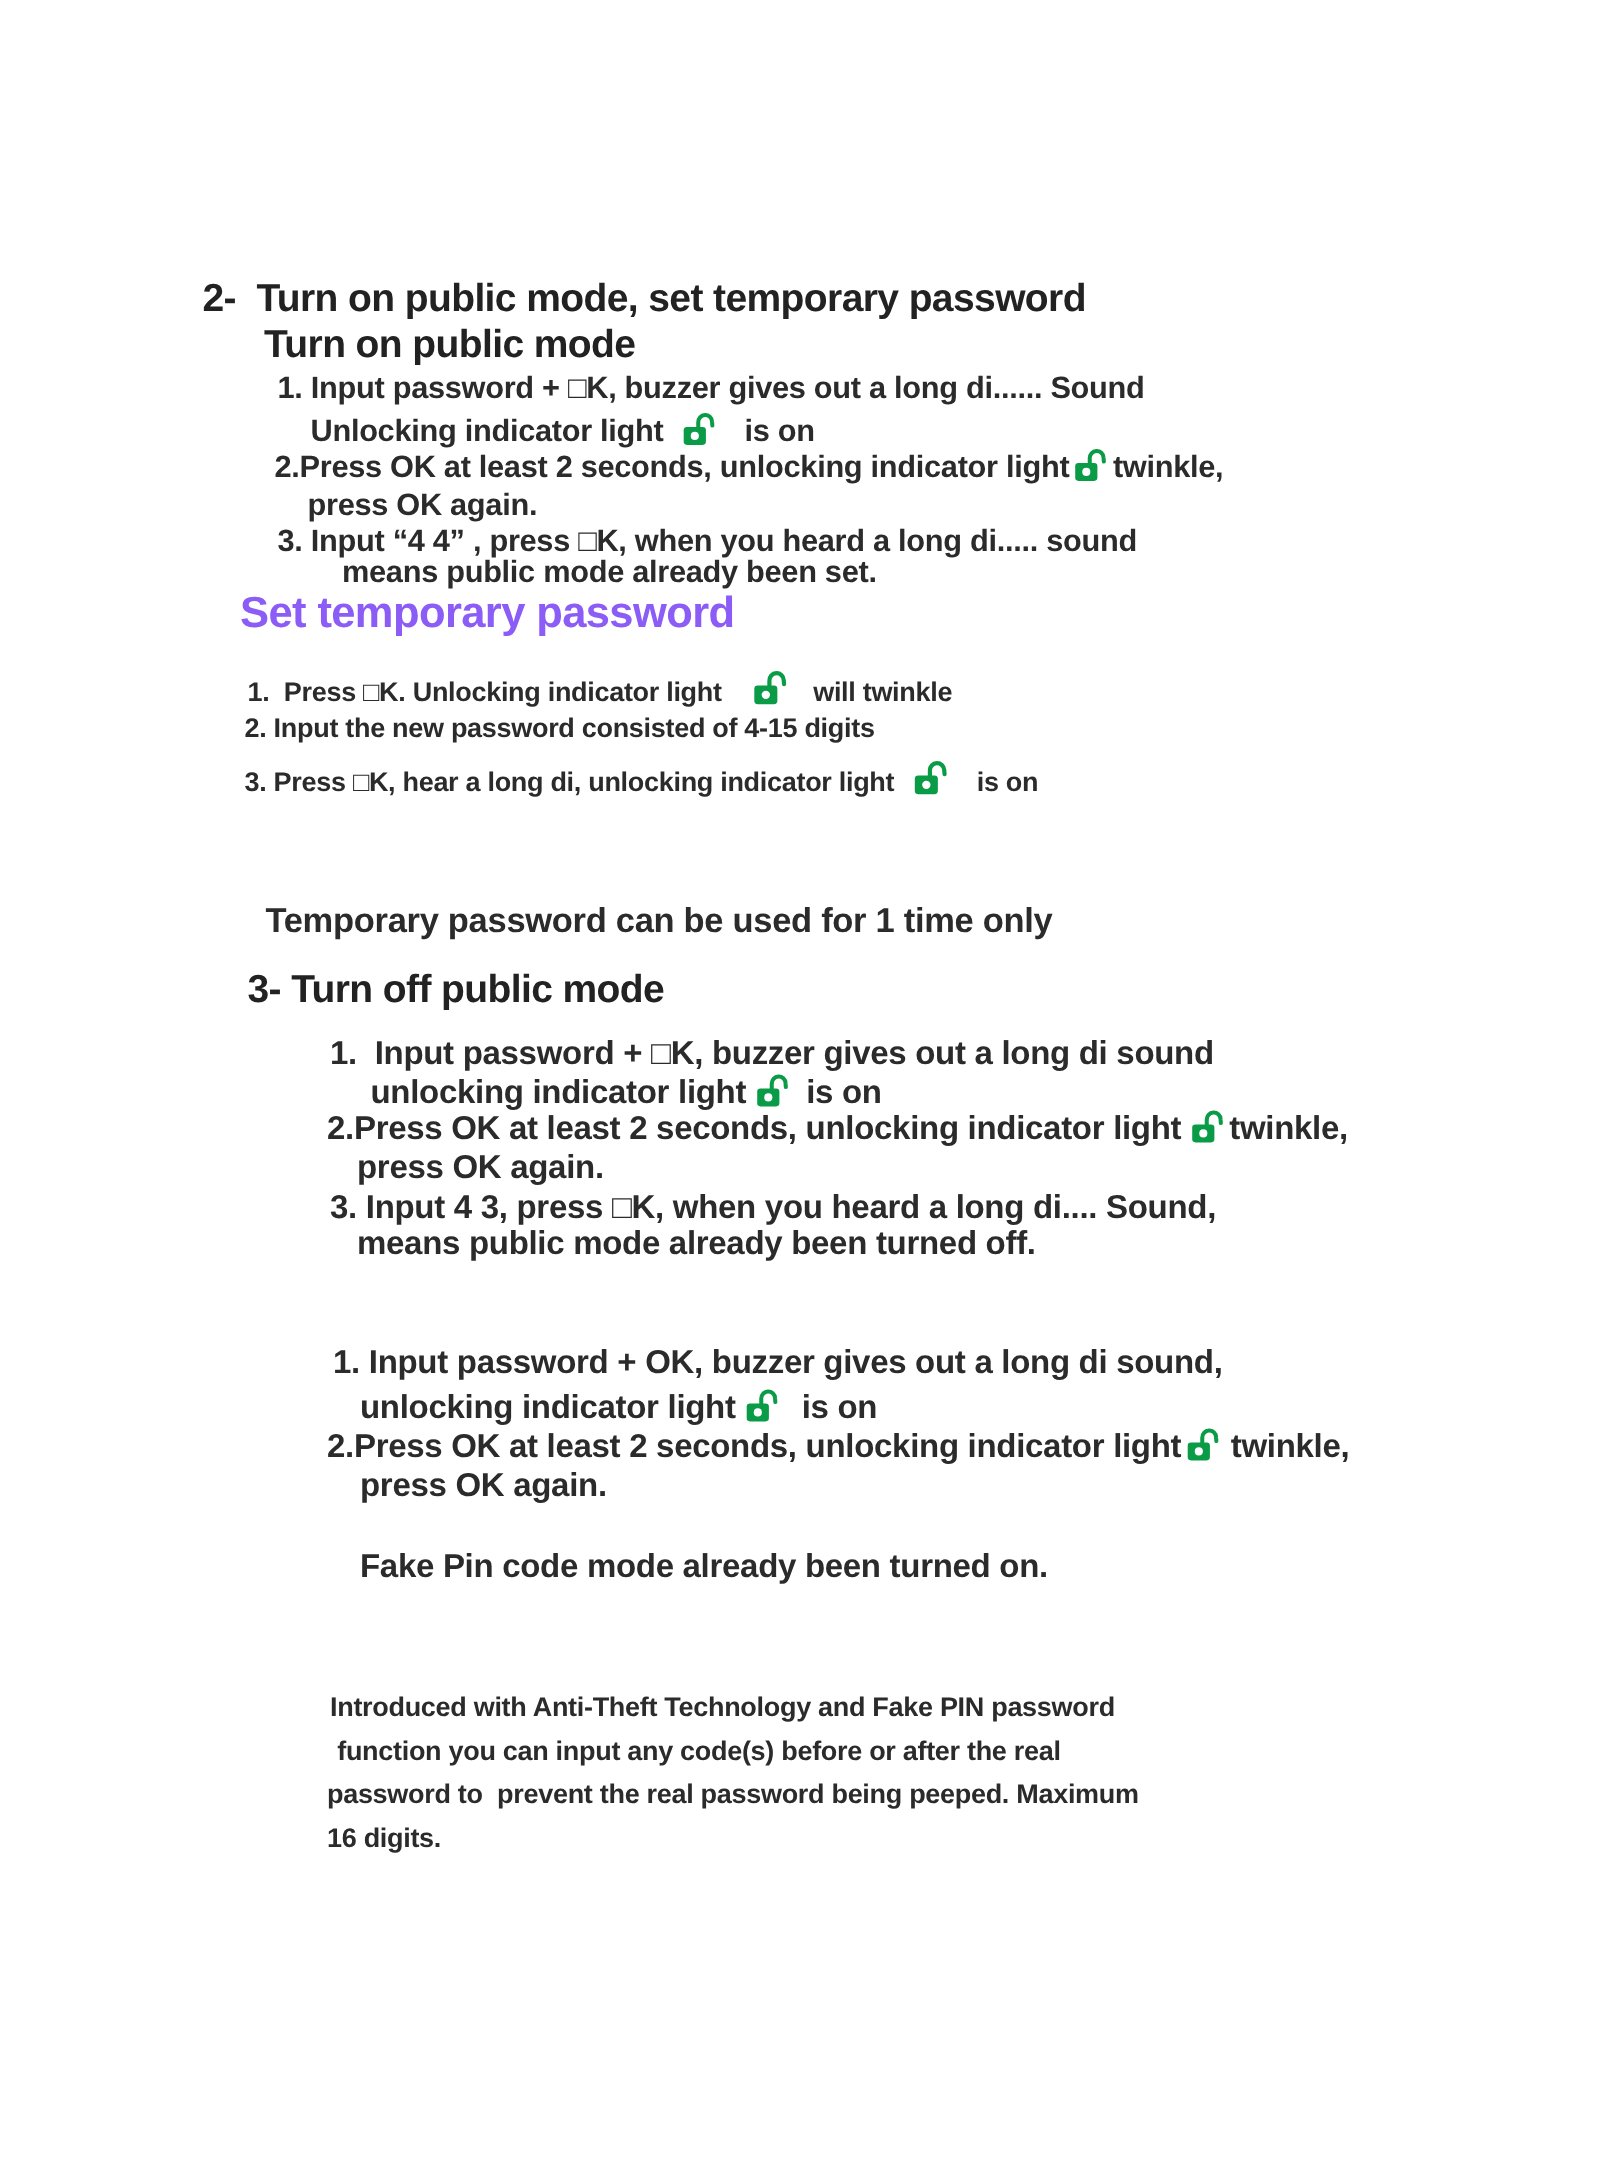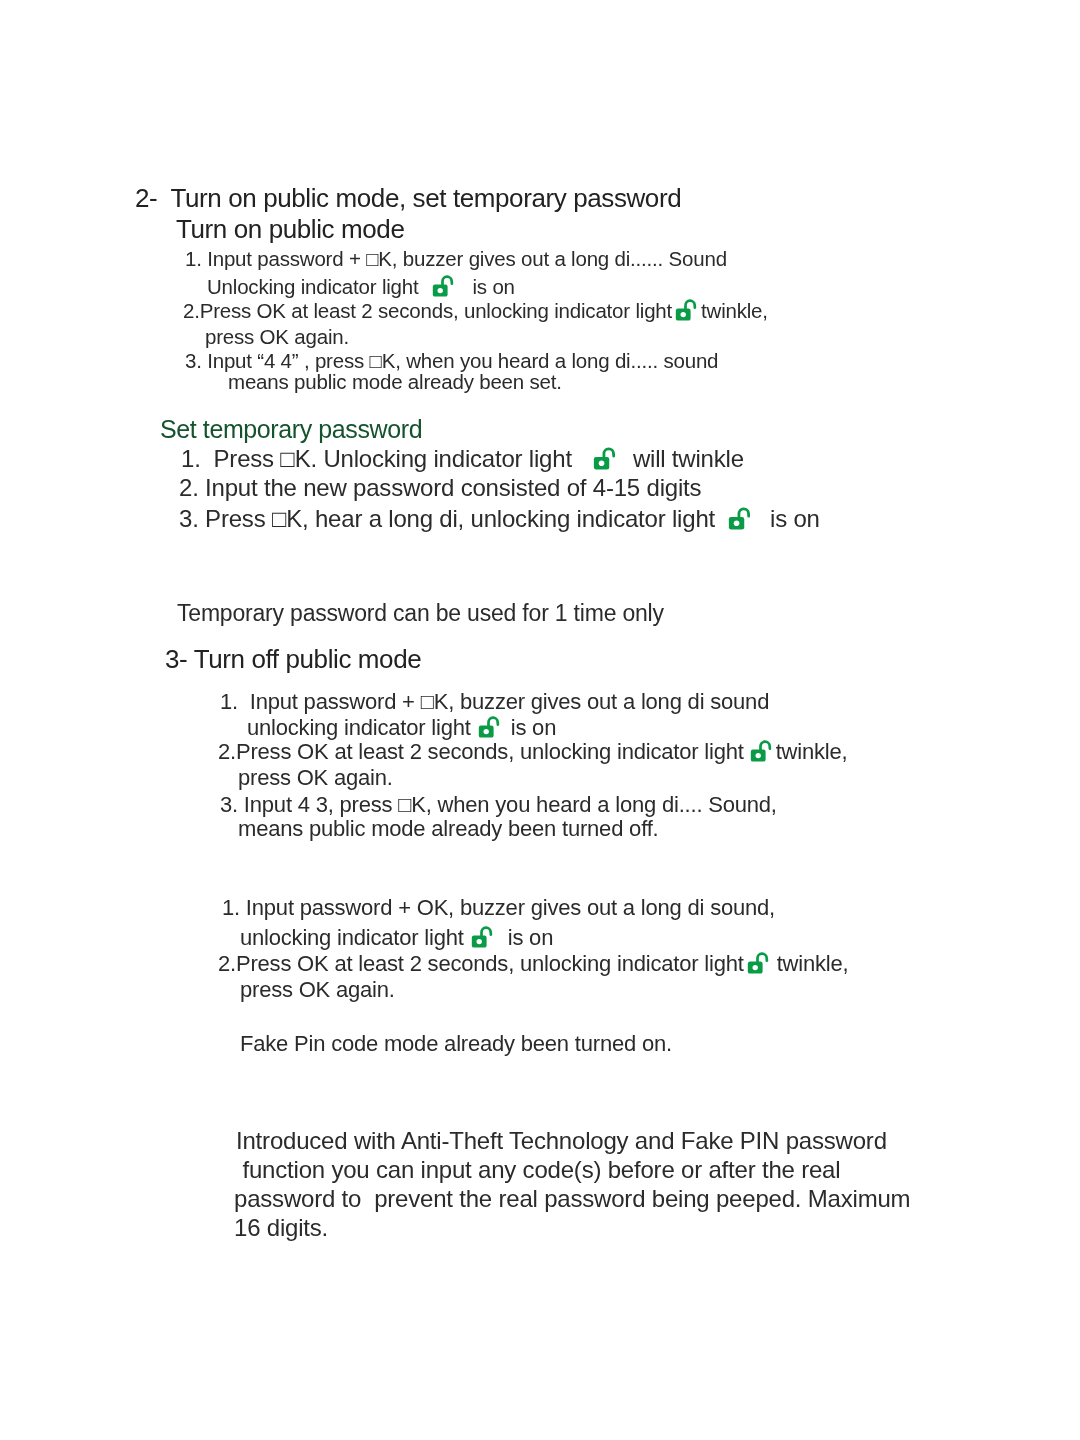--- a/index.html
+++ b/index.html
@@ -7,30 +7,30 @@
     width:1080px;height:1440px;
     background:#ffffff;
     font-family:"Liberation Sans","DejaVu Sans",sans-serif;
     position:relative;
     overflow:hidden;
   }
   .page{position:absolute;inset:0;background:#ffffff;}
   .ln{
     position:absolute;
     white-space:pre;
-    font-weight:normal;
+    font-weight:bold;
     color:#2b2b2b;
     letter-spacing:-0.2px;
     line-height:1;
   }
   .h{font-size:26px;color:#222;letter-spacing:-0.4px;}
-  .h2{font-size:25px;color:#14532d;letter-spacing:-0.4px;margin-top:22px;}
+  .h2{font-size:29px;color:#8b5cf6;letter-spacing:-0.4px;}
   .b20{font-size:20.5px;}
   .b22{font-size:22px;}
-  .b225{font-size:24px;margin-left:16px;}
+  .b225{font-size:18px;}
   .b23{font-size:23px;}
   .lk{display:inline-block;vertical-align:-6px;line-height:0;}
   .lk svg{display:block;}
   .sh{stroke:#0a9b47;stroke-width:2.7;fill:none;stroke-linecap:round;}
   .bd{fill:#0a9b47;}
   .kh{fill:#ffffff;}
 </style>
 </head>
 <body>
 

